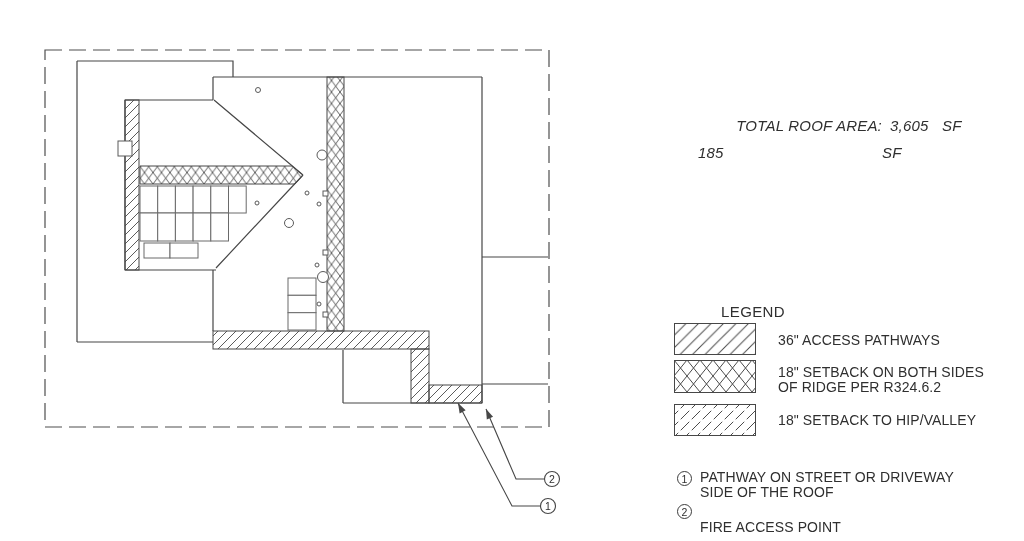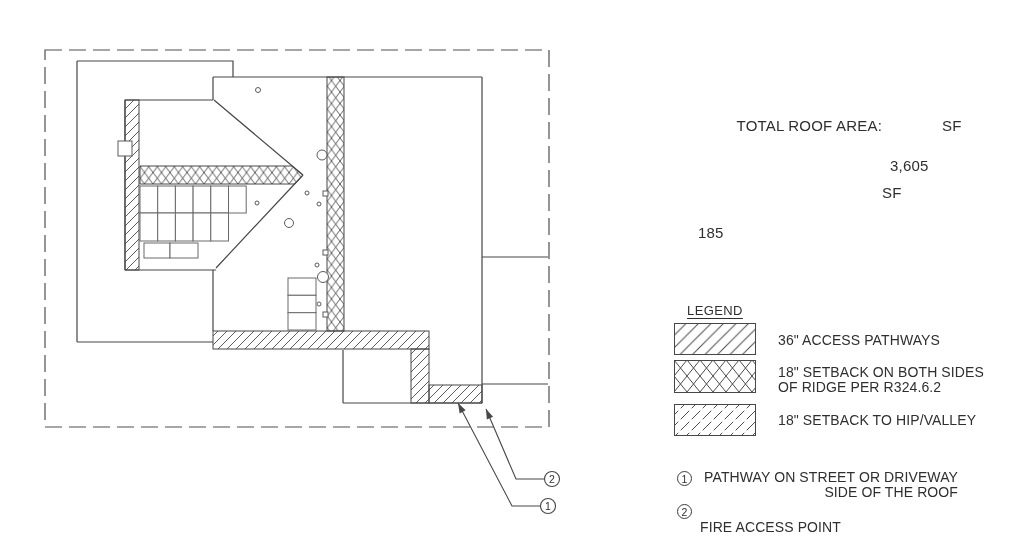--- a/index.html
+++ b/index.html
@@ -3,37 +3,37 @@
 <meta charset="utf-8">
 <style>
   html,body{margin:0;padding:0;background:#fff;}
   .page{
     position:relative;width:1024px;height:541px;background:#fff;overflow:hidden;
     font-family:"Liberation Sans",sans-serif;color:#2f2f2f;
   }
   .abs{position:absolute;}
   svg text{font-family:"Liberation Sans",sans-serif;}
   
-  .stats{left:690px;top:112px;width:300px;}
+  .stats{left:690px;top:112px;width:300px;font-style:italic;}
   .stats-row{display:grid;grid-template-columns:192px 60px 34px;line-height:27px;font-size:15px;letter-spacing:.2px;}
   .stats-lbl{text-align:right;}
-  .stats-val{padding-left:8px;margin-top:40px;}
+  .stats-val{padding-left:8px;}
   
-  .legend-title{left:687px;top:303px;font-size:13px;letter-spacing:.4px;text-decoration:underline;text-underline-offset:3px;}
+  .legend-title{left:721px;top:303px;font-size:15px;letter-spacing:.4px;text-underline-offset:3px;}
   .lg-label{font-size:14px;letter-spacing:.1px;line-height:14.5px;}
   .lg1{left:778px;top:333px;}
   .lg2{left:778px;top:365px;width:208px;}
   .lg3{left:778px;top:413px;}
   
   .note-circle{width:15px;height:15px;border:1.2px solid #3d3d3d;border-radius:50%;
     display:flex;align-items:center;justify-content:center;font-size:10.5px;box-sizing:border-box;}
   .nc1{left:677px;top:471px;}
   .nc2{left:677px;top:504px;}
   .note-text{font-size:14px;line-height:14.8px;letter-spacing:.1px;}
-  .nt1{left:700px;top:470px;width:258px;text-align:right;}
+  .nt1{left:700px;top:470px;width:258px;}
   .nt2{left:700px;top:520px;width:258px;}
 </style>
 </head>
 <body>
 
 <div class="page">
 
   <svg class="abs" style="left:0;top:0" width="1024" height="541" viewBox="0 0 1024 541">
     <defs>
       <pattern id="hDiag" patternUnits="userSpaceOnUse" width="9" height="9">

